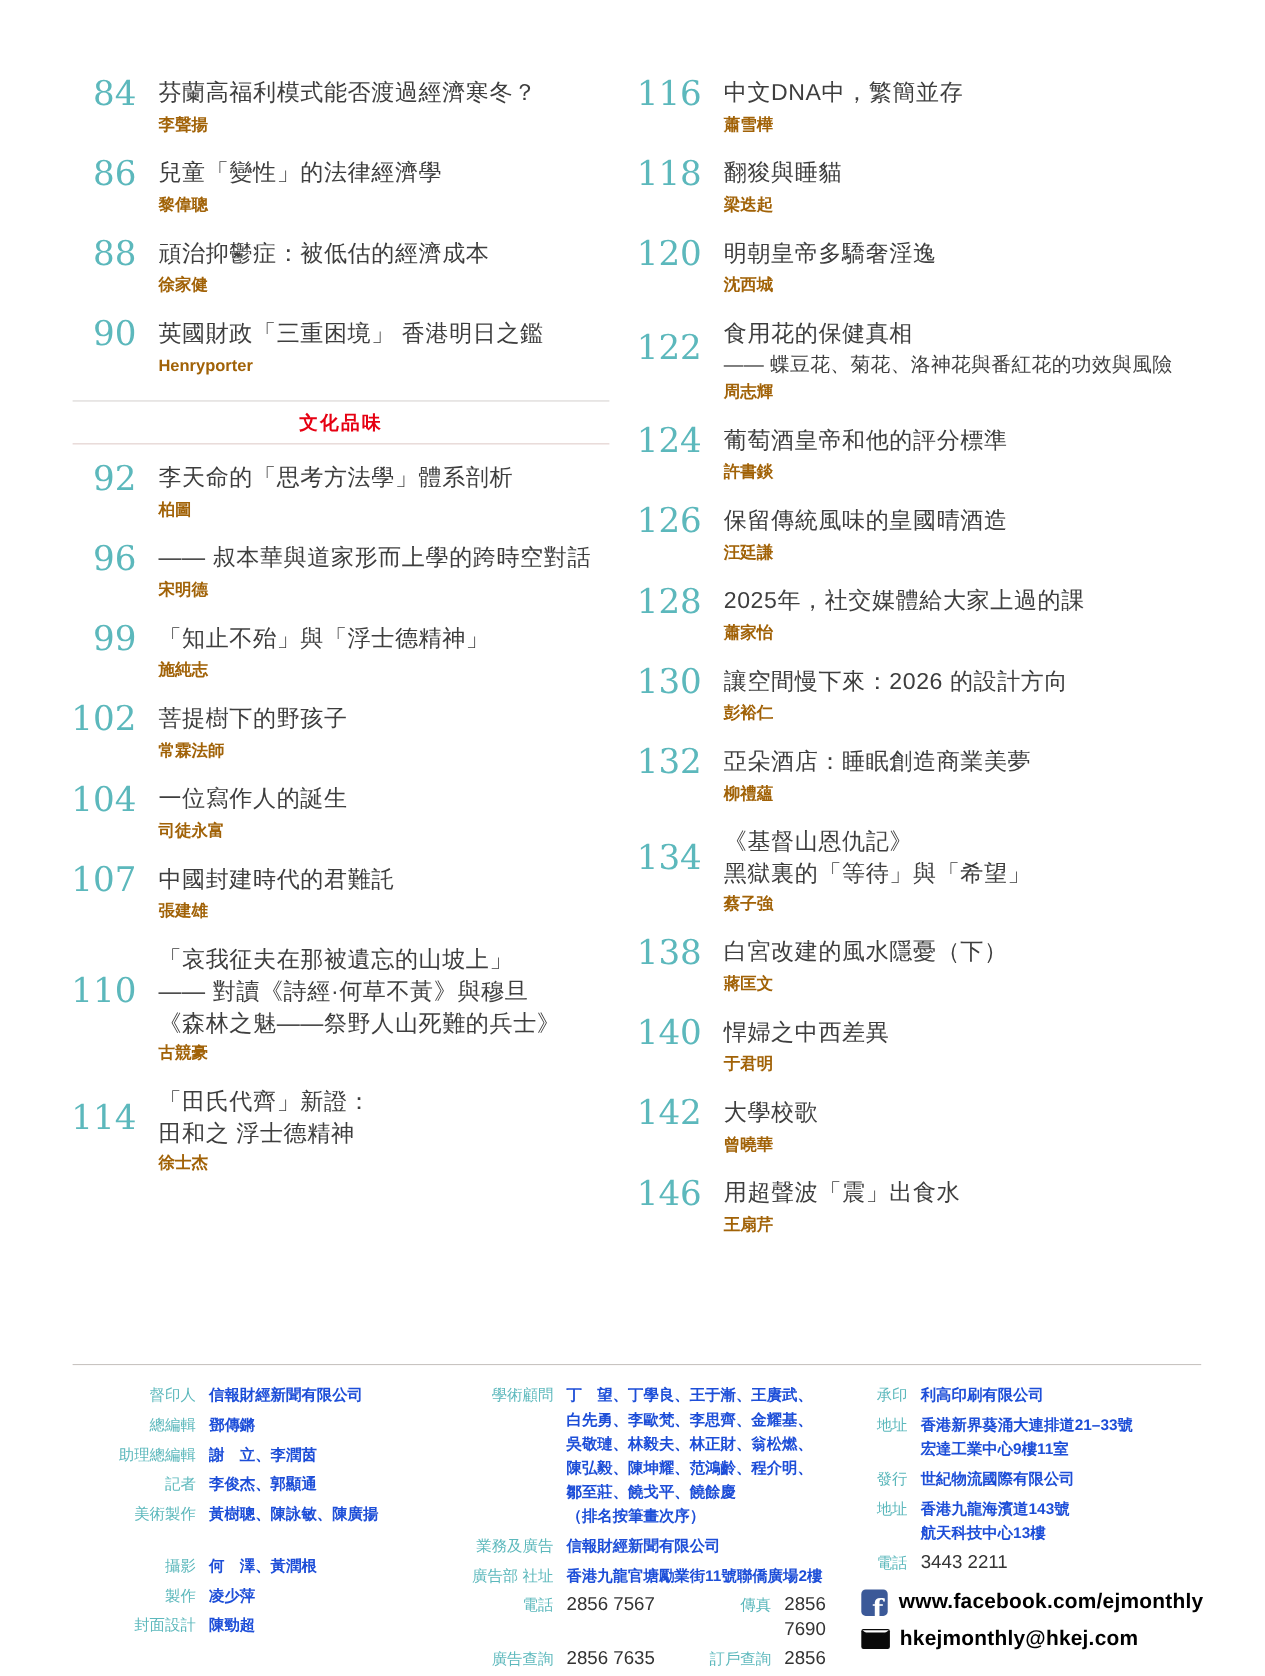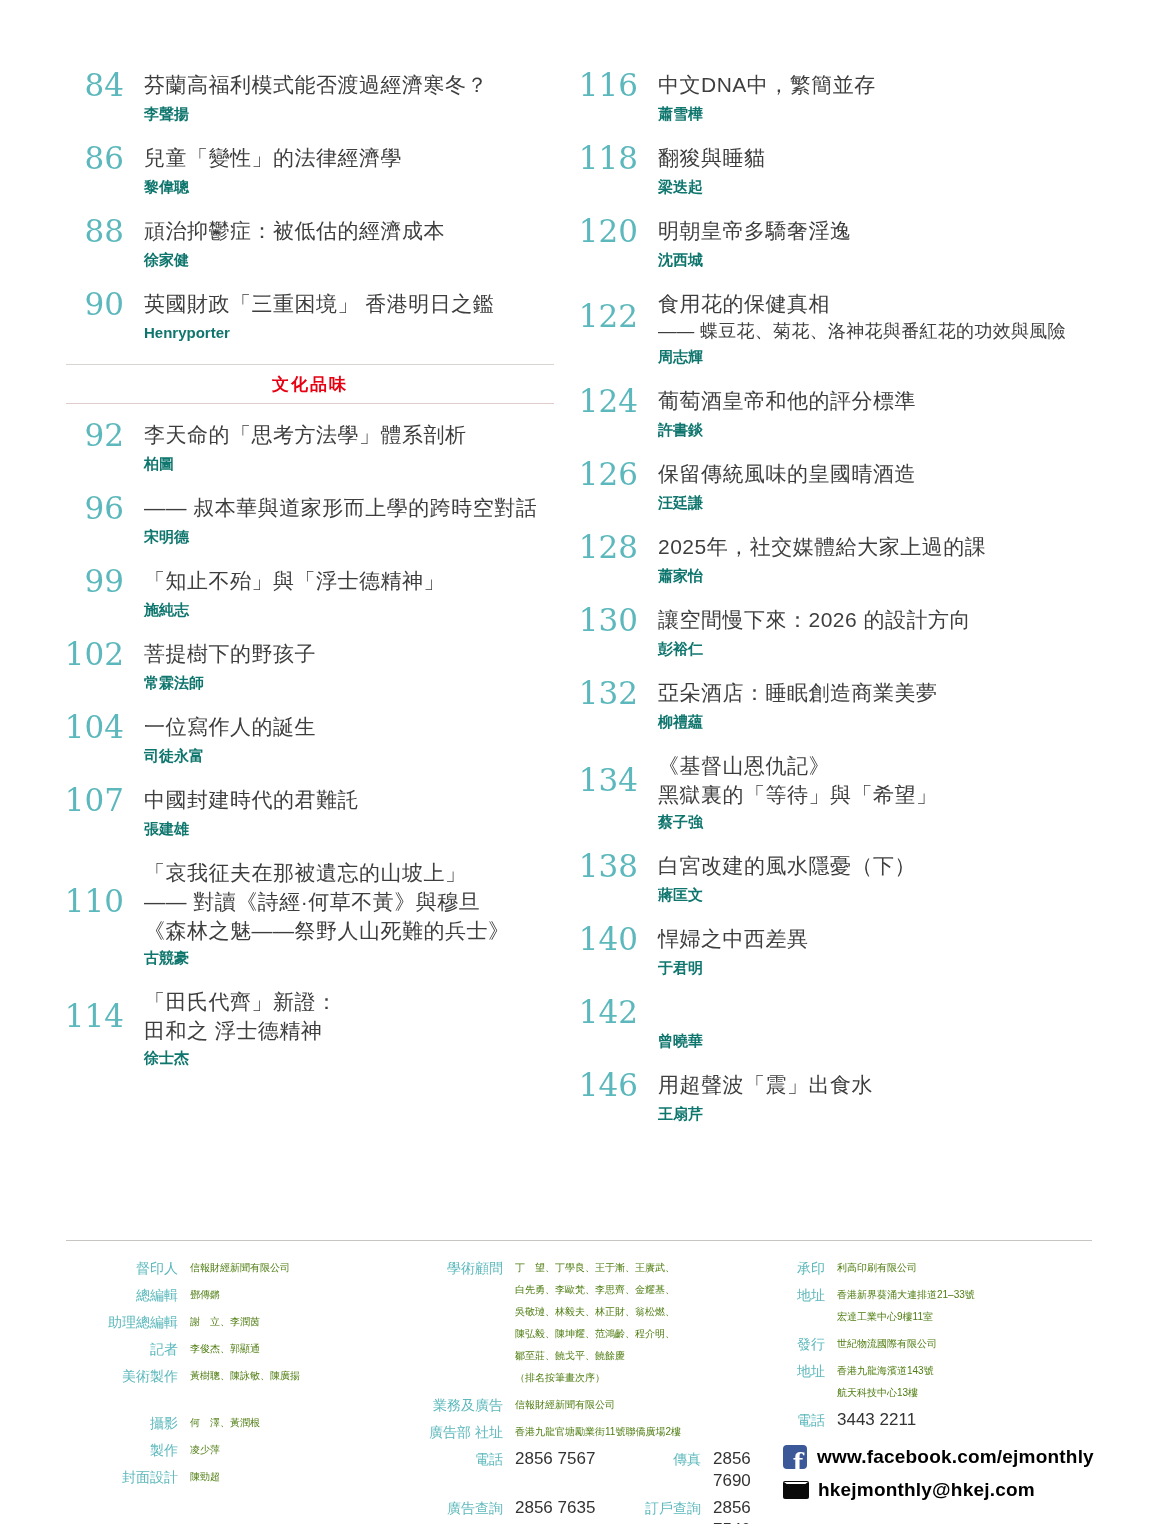--- a/index.html
+++ b/index.html
@@ -13,38 +13,38 @@
   .col-left  { width:488px; flex:none; }
   .col-right { flex:1; }
 
   .entry { display:grid; grid-template-columns:58px 1fr; column-gap:20px; margin-bottom:20px; }
   .num { grid-column:1; grid-row:1; align-self:center; justify-self:end;
          font-family:"DejaVu Serif", serif; font-size:31px; line-height:1;
          color:var(--teal); font-weight:400; }
   .tblock { grid-column:2; grid-row:1; }
   .title { font-size:21px; line-height:29px; color:#3e3e3e; letter-spacing:0.5px; }
   .subtitle { font-size:18px; line-height:26px; color:#3e3e3e; letter-spacing:0.3px; }
-  .author { grid-column:2; grid-row:2; font-size:15px; font-weight:bold; color:#0f766e; margin-top:3px; line-height:19px; }
+  .author { grid-column:2; grid-row:2; font-size:15px; font-weight:bold; color:#a16207; margin-top:3px; line-height:19px; }
 
   .section-header { margin:2px 0 16px; padding:8px 0 7px; text-align:center;
     color:var(--red); font-size:17px; font-weight:bold; letter-spacing:2px;
     border-top:1px solid #d8d4d2; border-bottom:1px solid #e0cdcb;font-family:Liberation Serif, serif; }
 
   
   .footer { position:absolute; top:1240px; left:66px; right:58px;
             border-top:1px solid #c8c4c1; padding-top:16px; display:flex; }
   .f-col-left   { width:345px; flex:none; }
   .f-col-middle { width:372px; flex:none; }
   .f-col-right  { flex:1; }
   .f-row { display:flex; margin-bottom:5px; }
   .f-label { color:var(--teal); font-size:14px; line-height:22px; text-align:right; flex:none; margin-right:12px; white-space:pre; }
   .f-col-left   .f-label { width:112px; }
   .f-col-middle .f-label { width:92px; }
   .f-col-right  .f-label { width:42px; }
-  .f-val { font-size:10px; font-weight:normal; color:#4d7c0f; line-height:22px; }
+  .f-val { font-size:14px; font-weight:bold; color:#1d4ed8; line-height:22px; }
   .f-val div { line-height:22px; }
   .phone { font-weight:normal; font-size:17px; color:#333; font-family:"Liberation Sans", sans-serif; }
   .pair-val1 { width:108px; flex:none; }
   .pair-label2 { color:var(--teal); font-size:14px; line-height:22px; text-align:right; width:78px; flex:none; margin-right:12px; }
   .f-gap { height:20px; }
 
   .social { margin-top:14px; }
   .social-row { display:flex; align-items:center; margin-bottom:10px; }
   .social-text { font-size:19px; font-weight:bold; color:#000; letter-spacing:0.2px; }
   .fb-icon { width:24px; height:24px; background:#3b5998; border-radius:4px; margin-right:10px;
@@ -238,20 +238,23 @@
         </div>
         <div class="entry">
           <div class="num">140</div>
           <div class="tblock">
             <div class="title">悍婦之中西差異</div>
           </div>
           <div class="author">于君明</div>
         </div>
         <div class="entry">
           <div class="num">142</div>
+          <div class="tblock">
+            <div class="title">大學校歌</div>
+          </div>
           <div class="author">曾曉華</div>
         </div>
         <div class="entry">
           <div class="num">146</div>
           <div class="tblock">
             <div class="title">用超聲波「震」出食水</div>
           </div>
           <div class="author">王扇芹</div>
         </div>
       </section>

